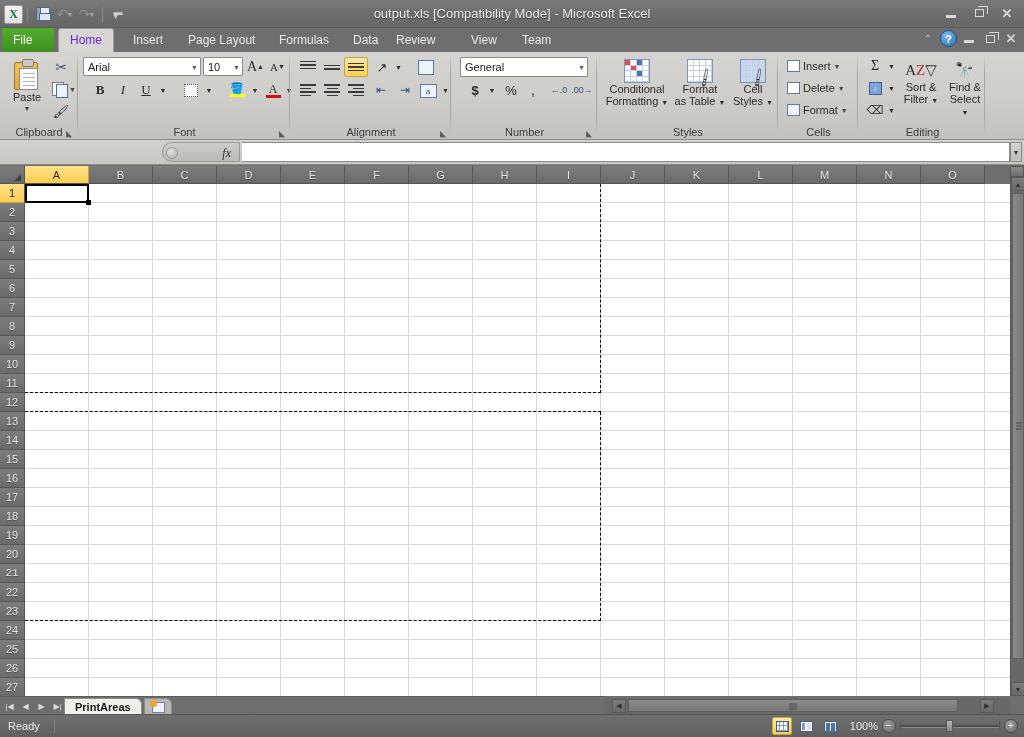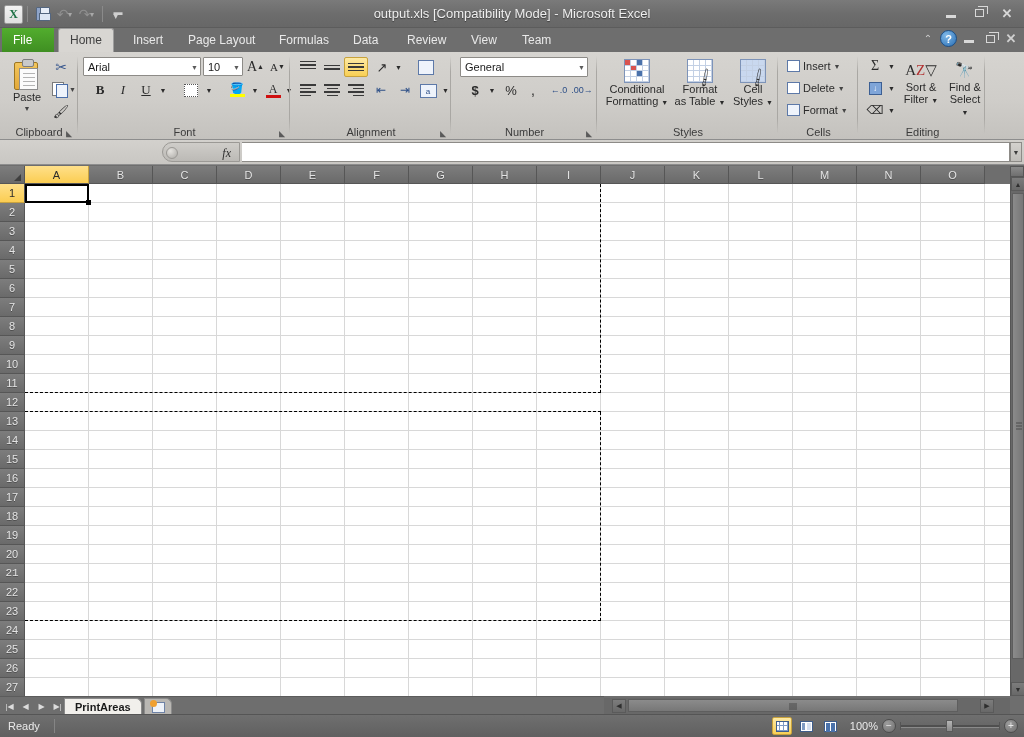--- a/index.html
+++ b/index.html
@@ -76,21 +76,21 @@
     position: absolute; top: 0; height: 24px; line-height: 24px;
     padding: 0 11px; font-size: 12px; color: #e9e9e9;
     cursor: default; white-space: nowrap;
   }
   .tab.file {
     background: linear-gradient(to bottom,#52ad2e,#3f8f22);
     color: #ffffff; border-radius: 0 0 0 0;
     font-weight: normal;
   }
   .tab.active {
-    background: #d8d6d2; color: #404040;
+    background: #d8d6d2; color: #6d28d9;
     border: 1px solid #9d9d9d; border-bottom: none;
     border-radius: 3px 3px 0 0; line-height: 22px;
   }
   .ribbon-right { position: absolute; right: 4px; top: 2px; display: flex; align-items: center; gap: 3px; }
   .help-btn {
     width: 17px; height: 17px; border-radius: 50%;
     background: radial-gradient(circle at 35% 30%, #7fb8e8, #2a6fb5);
     color: #fff; font-size: 11px; font-weight: bold;
     display: flex; align-items: center; justify-content: center;
     border: 1px solid #1d4f86;
@@ -400,21 +400,21 @@
     </div>
   </div>
 
   <div class="tabstrip">
     <div class="tab file" style="left:2px;width:52px;">File</div>
     <div class="tab active" style="left:58px;">Home</div>
     <div class="tab" style="left:122px;">Insert</div>
     <div class="tab" style="left:177px;">Page Layout</div>
     <div class="tab" style="left:268px;">Formulas</div>
     <div class="tab" style="left:342px;">Data</div>
-    <div class="tab" style="left:396px;">Review</div>
+    <div class="tab" style="left:385px;">Review</div>
     <div class="tab" style="left:460px;">View</div>
     <div class="tab" style="left:511px;">Team</div>
 
     <div class="ribbon-right">
       <div class="mini-btn">⌃</div>
       <div class="help-btn">?</div>
       <div class="mini-btn">
           <i class="glyph-min"></i>
         </div>
       <div class="mini-btn">

